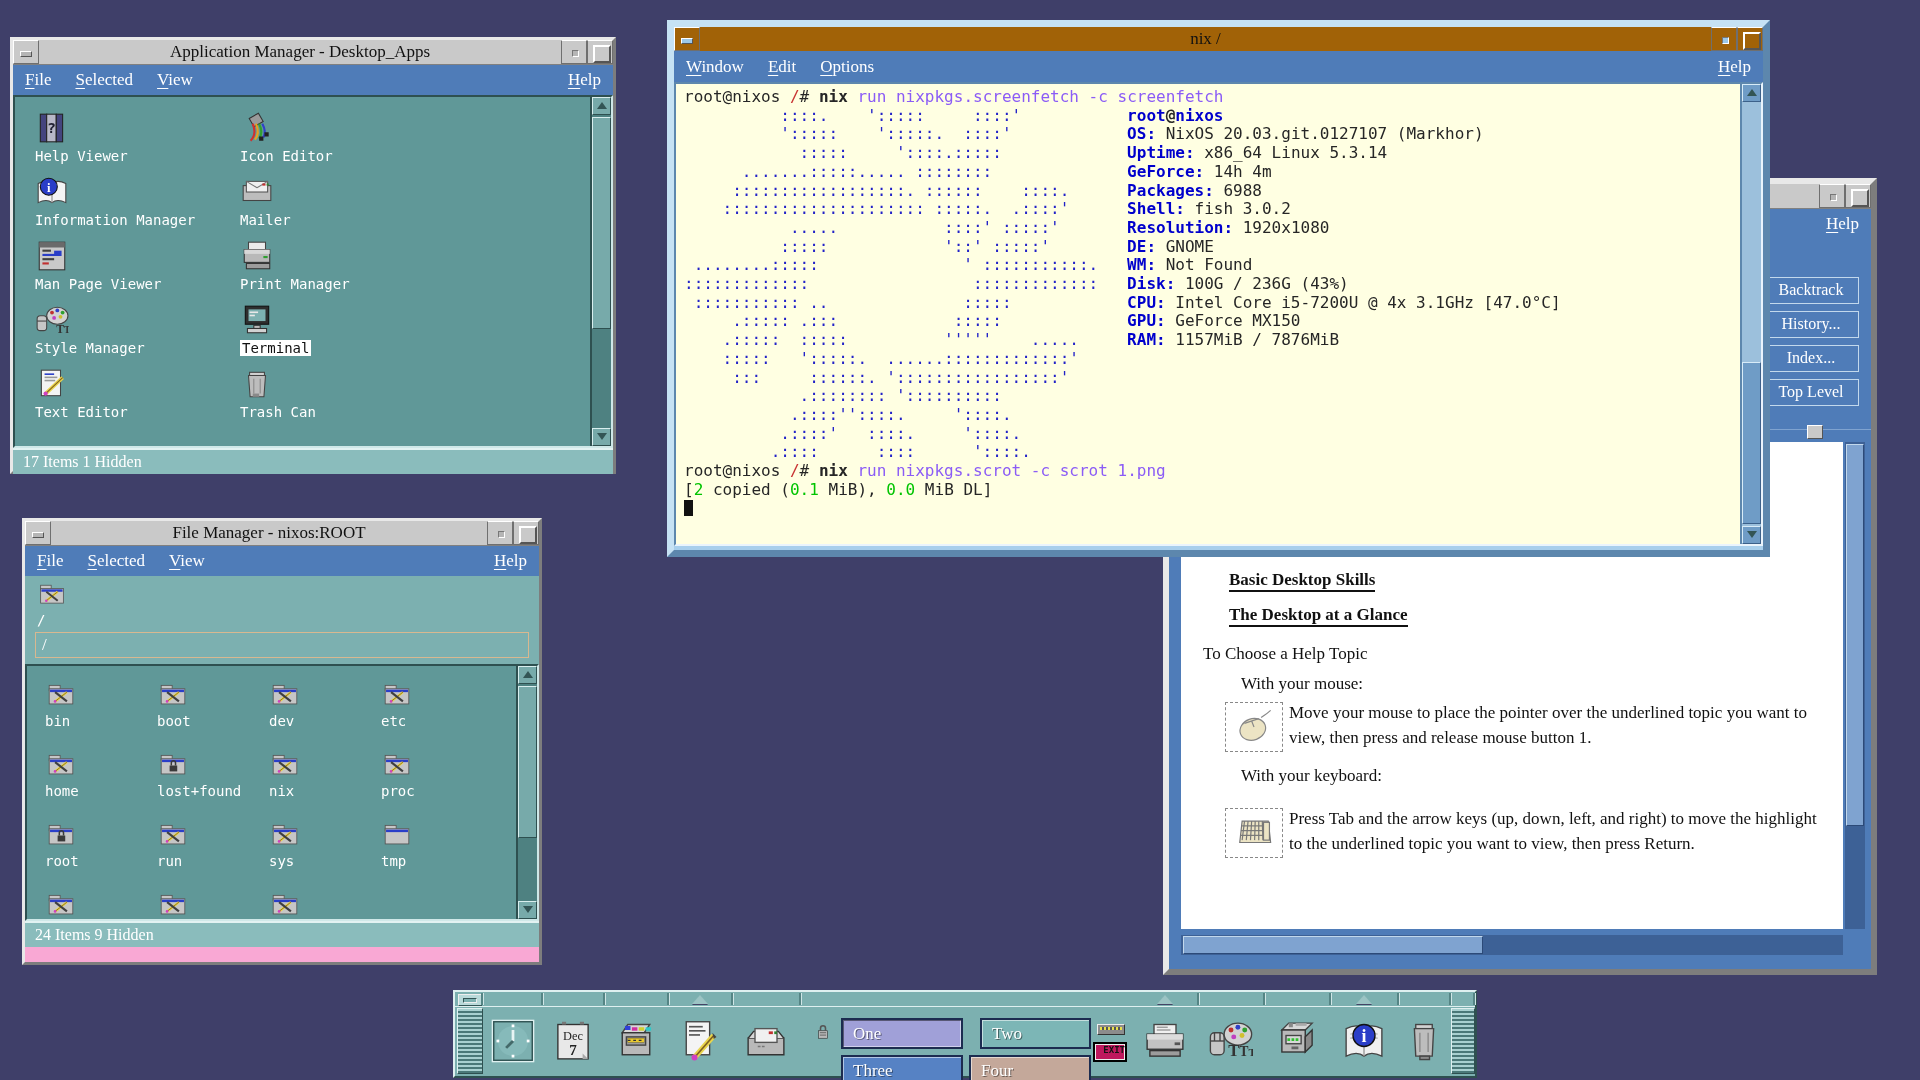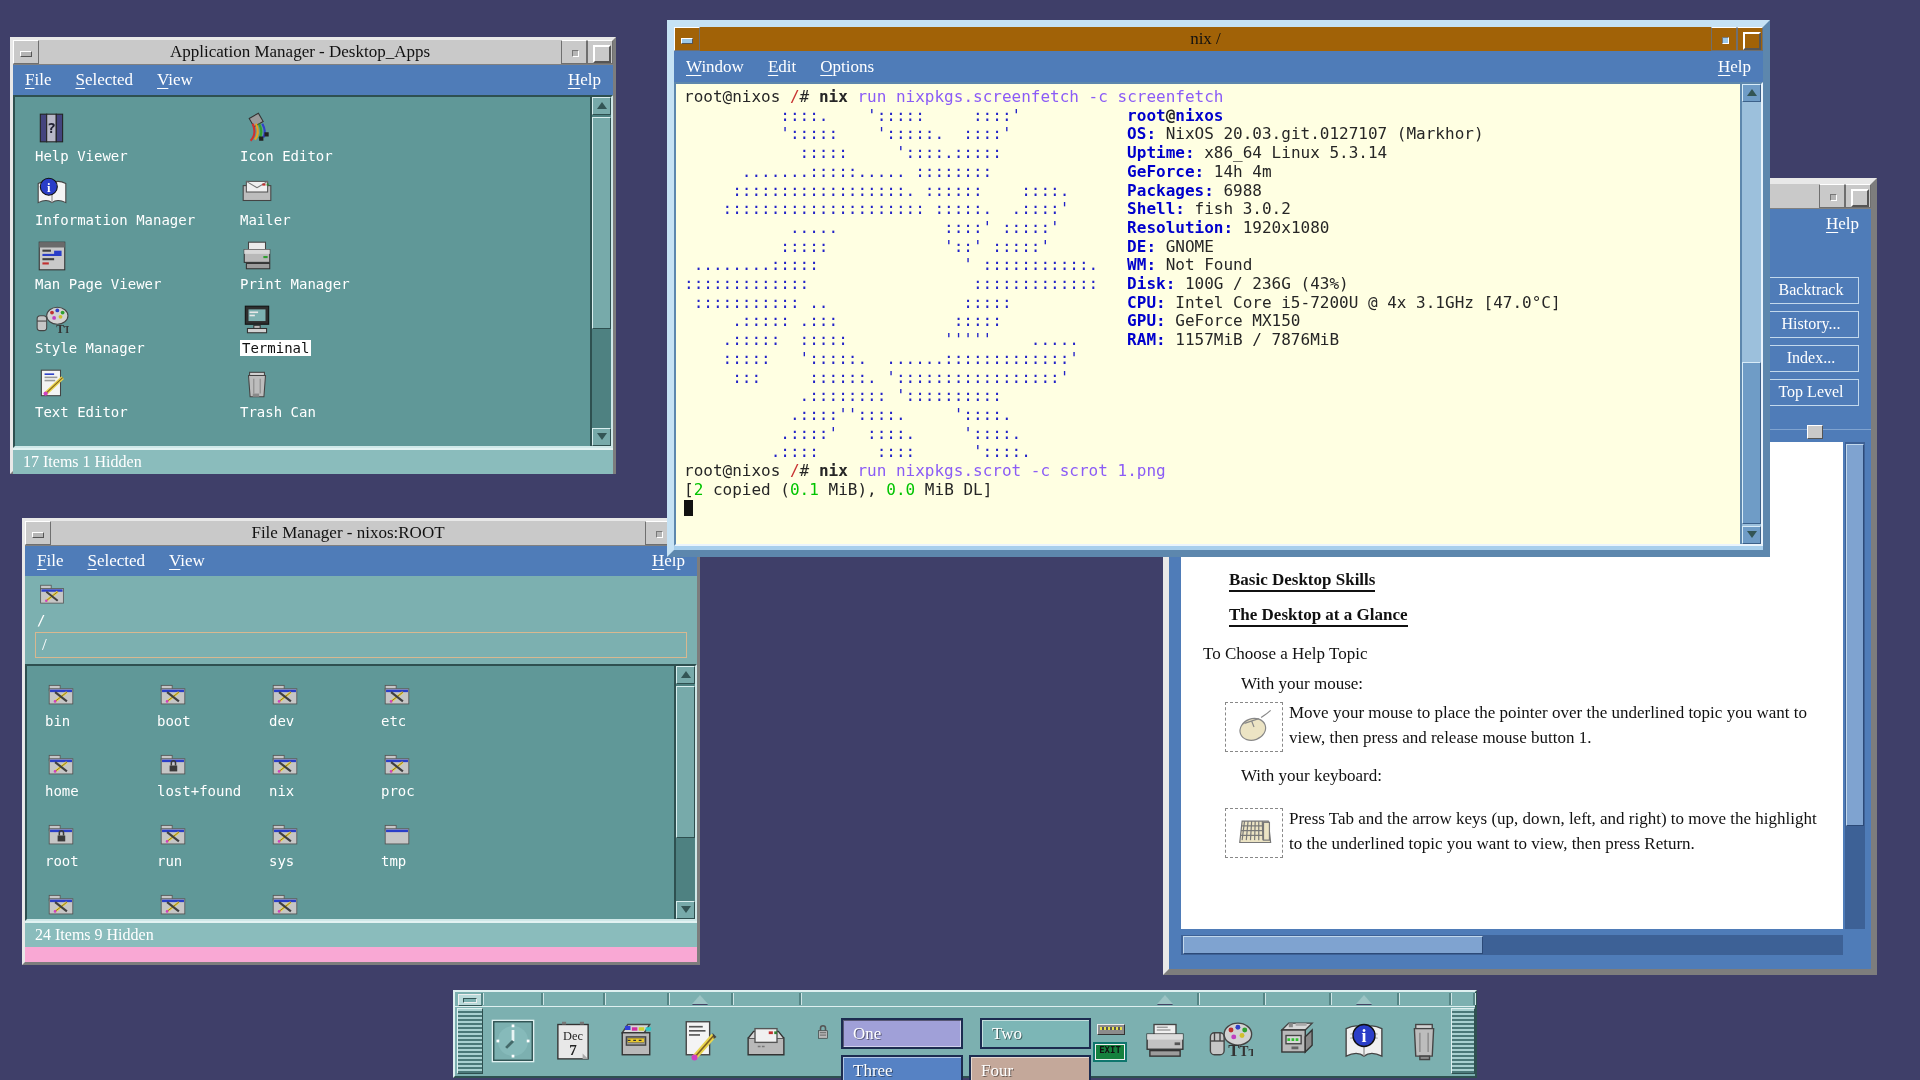--- a/index.html
+++ b/index.html
@@ -38,21 +38,21 @@
   
   .vsb{position:absolute;top:0;bottom:0;right:0;width:19px;background:#4e8181;
        border-left:2px solid #2e5050;display:flex;flex-direction:column;}
   .sb-arrow{height:16px;background:#77aaaa;border:1px solid #d8eeee;border-bottom-color:#2e5050;border-right-color:#2e5050;position:relative;}
   .sb-arrow::after{content:"";position:absolute;left:4px;top:4px;border-left:5px solid transparent;
        border-right:5px solid transparent;border-bottom:7px solid #355;}
   .sb-arrow.down::after{border-bottom:none;border-top:7px solid #355;}
   .sb-thumb{background:#77aaaa;border:1px solid #d8eeee;border-bottom-color:#2e5050;border-right-color:#2e5050;}
   
   #app-manager{left:10px;top:37px;width:606px;height:437px;z-index:10;}
-  #file-manager{left:22px;top:518px;width:678px;height:447px;z-index:10;}
+  #file-manager{left:22px;top:518px;width:520px;height:447px;z-index:10;}
   .teal-body{position:relative;background:#609898;}
   .am-grid{position:absolute;inset:0 21px 0 0;padding:14px 0 0 20px;display:grid;
            grid-template-columns:205px auto;grid-auto-rows:64px;overflow:hidden;}
   .am-item{display:flex;flex-direction:column;gap:3px;}
   .fm-toolbar{background:#7cb0b0;padding:6px 0 2px 12px;}
   .fm-path-row{background:#7cb0b0;padding:2px 10px 6px 10px;}
   .fm-path{border:1px solid #d8b890;height:24px;color:#fff;font-size:17px;line-height:24px;padding-left:6px;}
   .fm-grid{position:absolute;inset:0 21px 0 0;padding:16px 0 16px 18px;display:grid;
            grid-template-columns:repeat(4,112px);grid-auto-rows:70px;overflow:hidden;}
   
@@ -110,23 +110,23 @@
   .ws-area{position:absolute;top:14px;bottom:0;}
   .ws-grid{position:absolute;left:38px;top:12px;display:grid;grid-template-columns:122px 122px;
       grid-auto-rows:31px;gap:6px;}
   .ws-btn{border:2px solid #1c2c50;color:#fff;font-size:17px;line-height:27px;padding-left:10px;
       text-shadow:1px 1px 0 rgba(0,0,0,.45);box-shadow:inset 1px 1px 0 rgba(255,255,255,.55);}
   .ws-btn.active{box-shadow:inset 1px 1px 0 rgba(0,0,0,.45), inset -1px -1px 0 rgba(255,255,255,.5);}
   .busy-light{position:absolute;right:6px;top:18px;width:26px;height:9px;background:#8c8c8c;
       border:1px solid #eee;border-bottom-color:#333;border-right-color:#333;}
   .busy-light::after{content:"";position:absolute;left:2px;right:2px;top:2px;height:3px;
       background:repeating-linear-gradient(to right,#e8e04c 0 2px,#555 2px 4px);}
-  .exit-btn{position:absolute;right:4px;bottom:14px;width:30px;height:16px;background:#15803d;
-      border:2px solid #0f766e;box-shadow:0 0 0 1px #eee inset;color:#111;font-size:9px;font-weight:bold;
-      text-align:center;line-height:13px;font-family:"DejaVu Sans Mono", monospace;}
+  .exit-btn{position:absolute;right:4px;bottom:14px;width:30px;height:16px;background:#be185d;
+      border:2px solid #000000;box-shadow:0 0 0 1px #eee inset;color:#111;font-size:9px;font-weight:bold;
+      text-align:right;line-height:13px;font-family:"DejaVu Sans Mono", monospace;}
   .lock-wrap{position:absolute;left:10px;top:14px;}
 </style>
 </head>
 <body>
 
 <div class="window" id="help-window">
   <div class="titlebar">
     <div class="tb-title"></div>
     <div class="tb-btn right tb-dot"></div>
     <div class="tb-btn right tb-max"></div>

